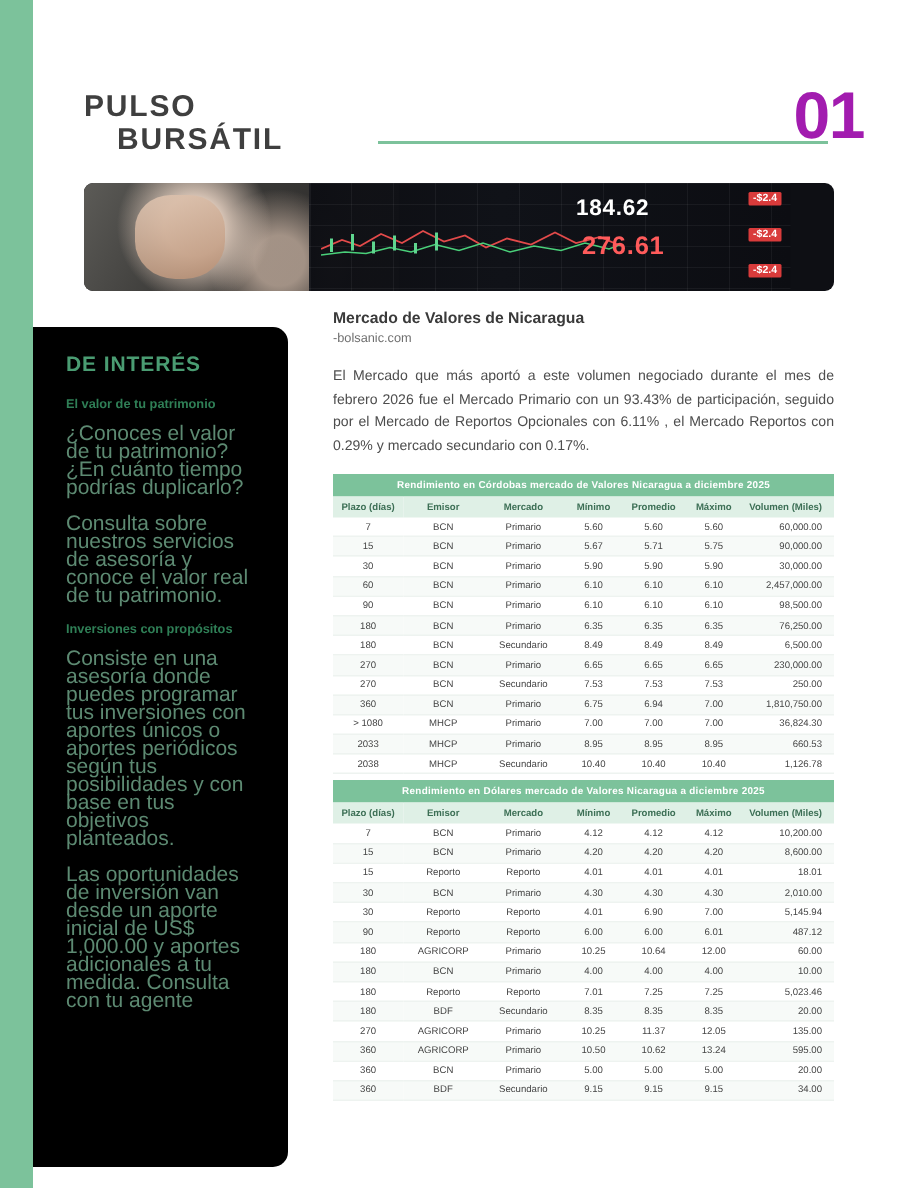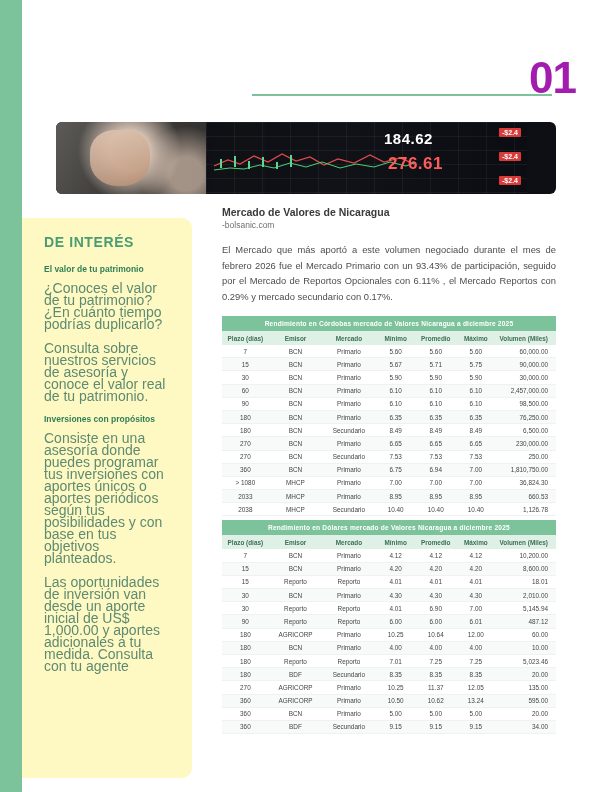--- a/index.html
+++ b/index.html
@@ -157,21 +157,21 @@
   .hero-tag.t2 { right: 6px; top: 30px; }
   .hero-tag.t3 { right: 6px; top: 54px; }
 
   
   .sidebar {
     position: absolute;
     left: 22px;
     top: 218px;
     width: 170px;
     height: 560px;
-    background: #fef9c3;
+    background: #000000;
     border-radius: 0 10px 10px 0;
     padding: 16px 18px 0 22px;
     box-sizing: border-box;
   }
   .sidebar h2 {
     margin: 0 0 14px 0;
     font-size: 14px;
     font-weight: bold;
     color: #4a9c72;
     letter-spacing: .6px;
@@ -254,20 +254,24 @@
   th.col-vol { text-align: right; padding-right: 8px; }
 </style>
 </head>
 <body>
 
 <div class="left-bar">
   <div class="left-bar-inner"></div>
 </div>
 
 <div class="header">
+  <div class="title-block">
+    <div class="title-line1">PULSO</div>
+    <div class="title-line2">BURSÁTIL</div>
+  </div>
   <div class="header-rule"></div>
   <div class="page-num">01</div>
 </div>
 
 <div class="hero">
   <div class="hero-photo"></div>
   <div class="hero-chart">
     <div class="hero-grid"></div>
     <svg class="hero-line" viewBox="0 0 200 22" preserveAspectRatio="none">
       <polyline points="0,16 14,10 26,14 40,6 54,12 68,4 82,11 96,7 110,15 124,9 140,13 156,5 170,12 186,8 200,14" fill="none" stroke="#e24a4a" stroke-width="1.2"></polyline>

